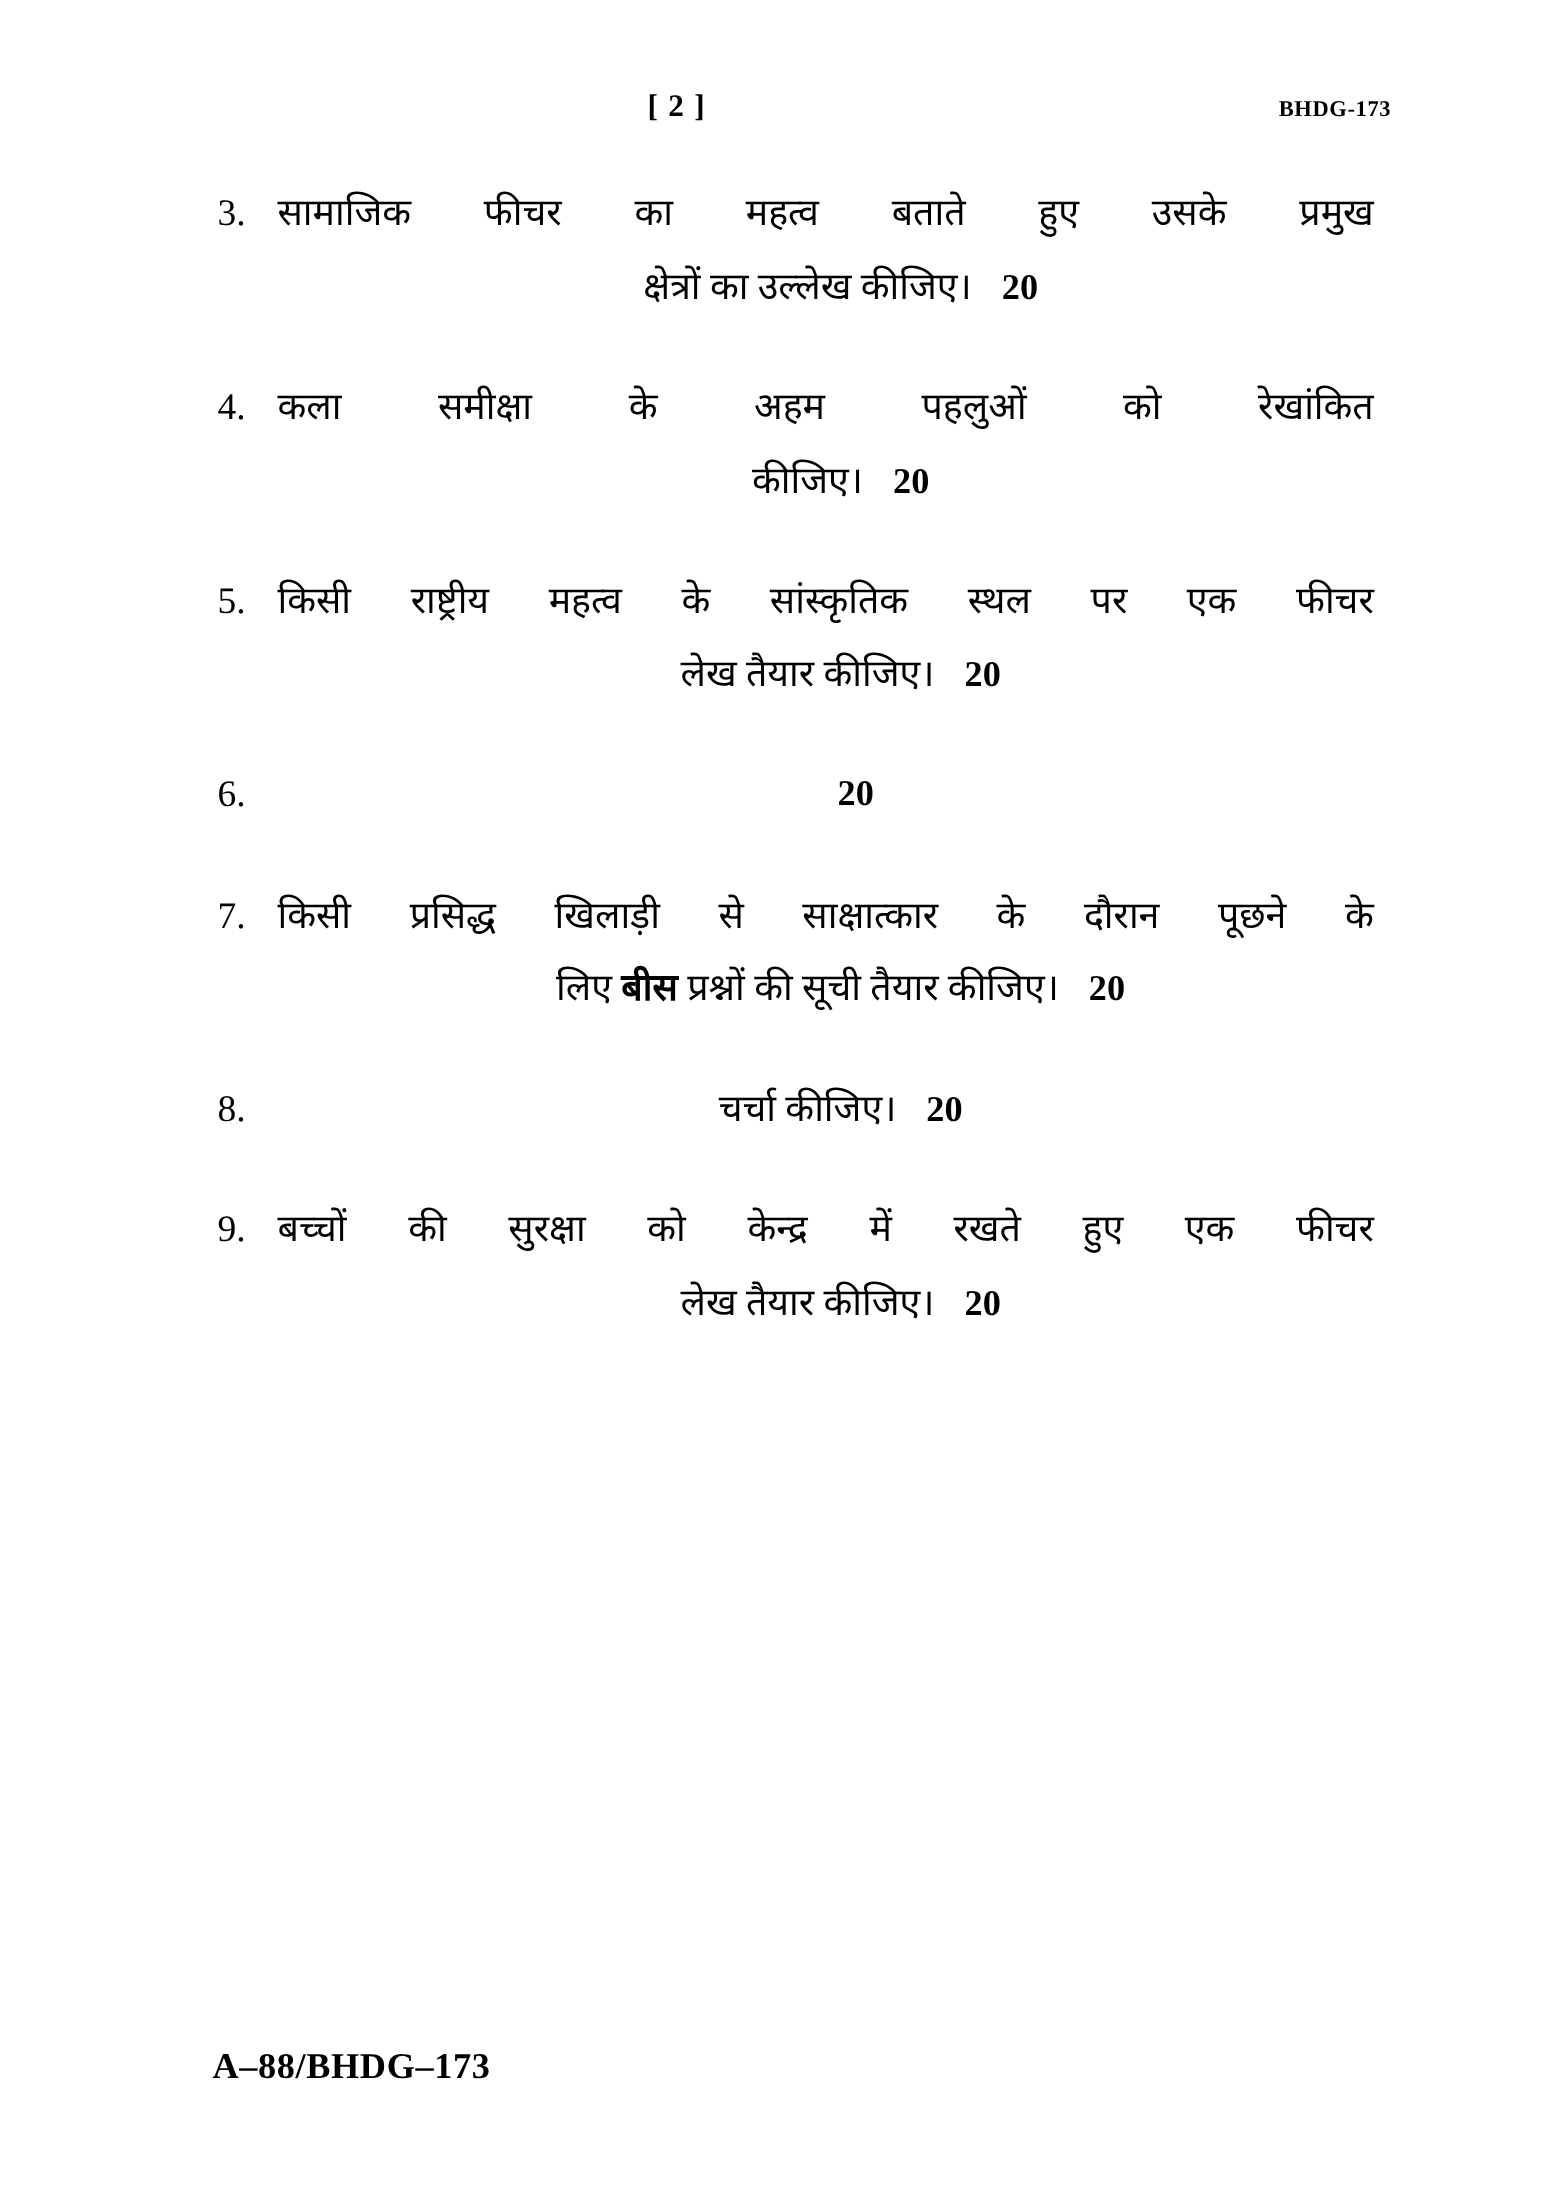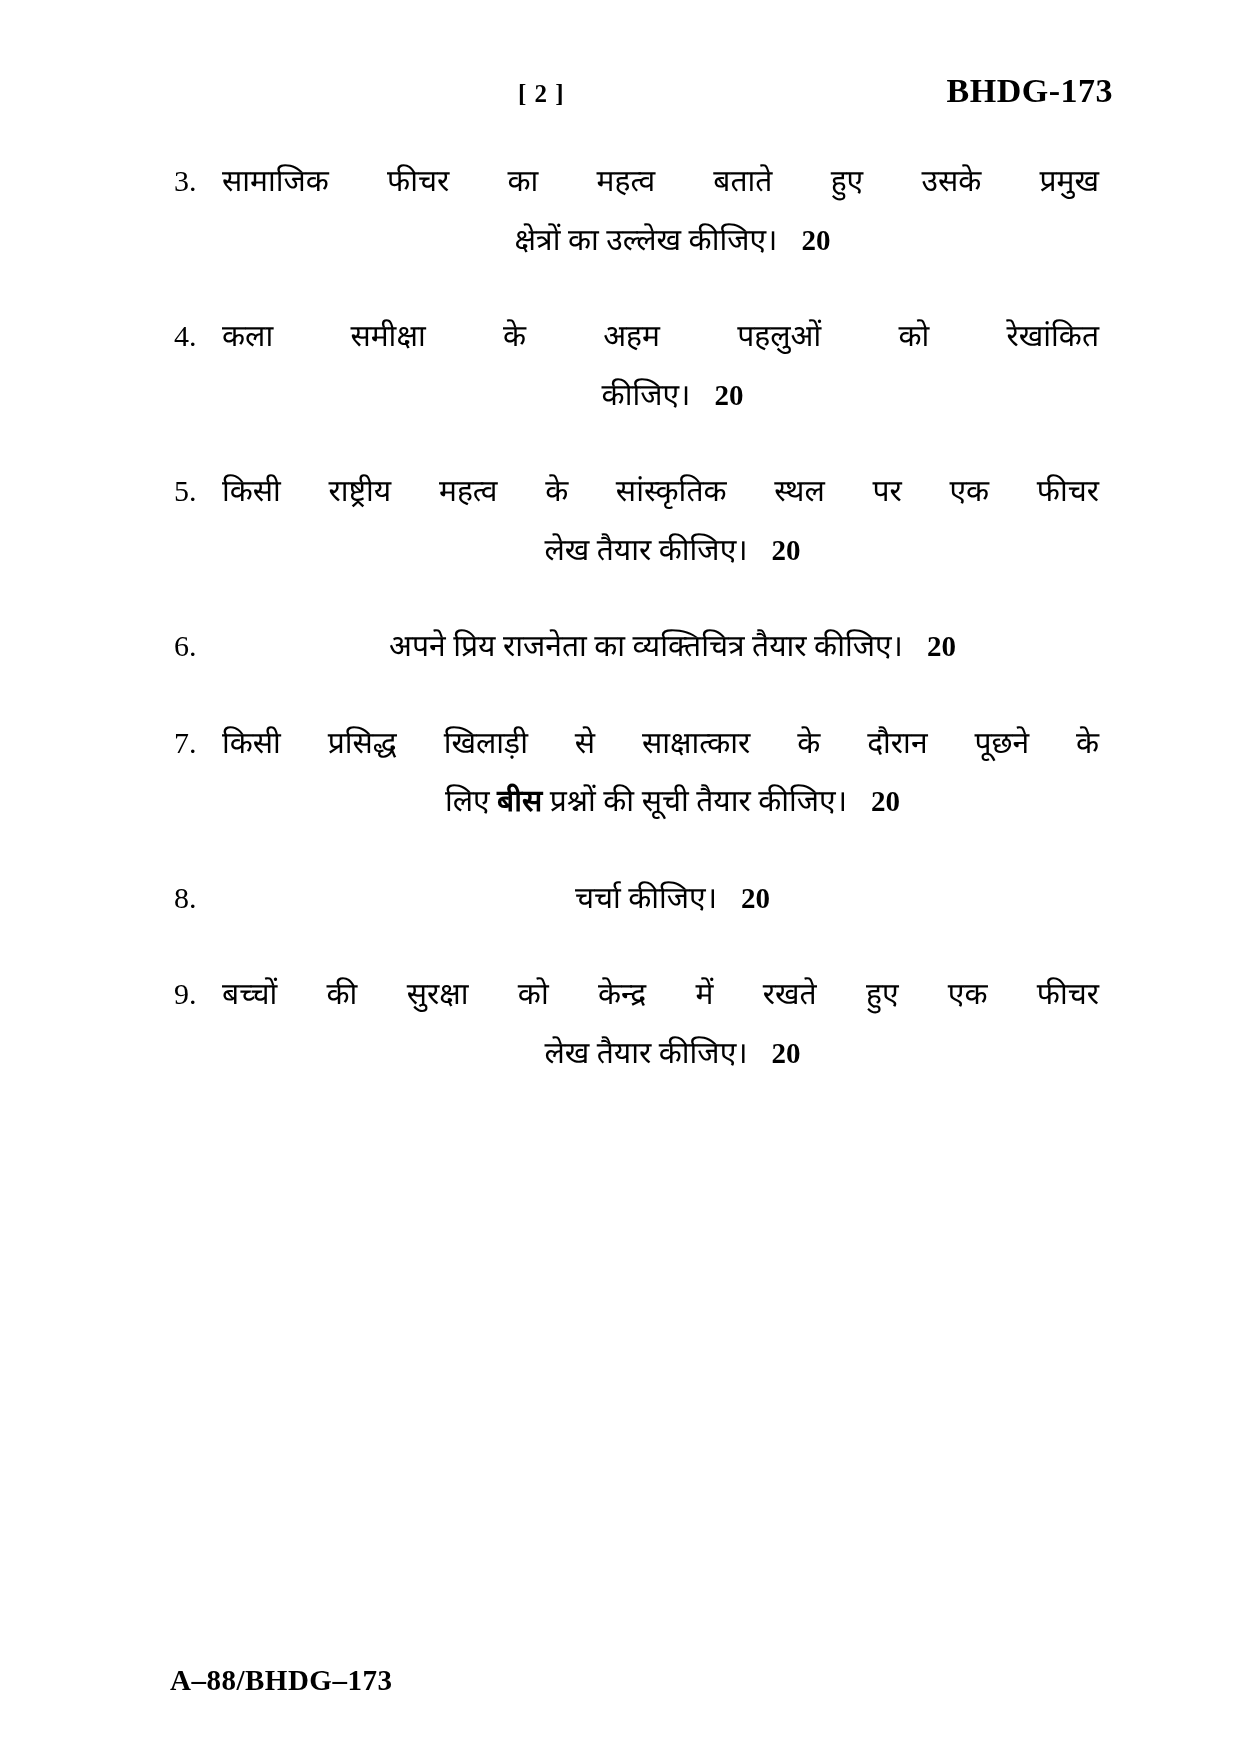--- a/index.html
+++ b/index.html
@@ -31,21 +31,21 @@
     padding-left: 18px;
   }
   .page-number {
     font-size: 25px;
     font-weight: bold;
     letter-spacing: 1px;
     flex: 0 0 auto;
     margin-left: 330px;
   }
   .paper-code {
-    font-size: 34px;
+    font-size: 18px;
     font-weight: bold;
     letter-spacing: 0.5px;
     margin-left: auto;
     margin-right: 10px;
   }
   .q-list {
     margin: 0;
     padding: 0;
     list-style: none;
   }
@@ -80,21 +80,21 @@
     flex: 0 0 auto;
     font-weight: bold;
   }
   .bold-word {
     font-weight: bold;
     font-family: Liberation Serif, serif;
   }
   .footer {
     position: absolute;
     left: 170px;
-    bottom: 57px;
+    bottom: 84px;
     font-size: 29px;
     font-weight: bold;
     letter-spacing: 0.5px;
   }
   .single-line-row {
     display: flex;
     justify-content: center;
     align-items: baseline;
     font-size: 30px;
     line-height: 1.95;
@@ -147,21 +147,20 @@
           <div class="single-line-row">
             <div class="q-text">लेख तैयार कीजिए।</div>
             <div class="q-marks">20</div>
           </div>
         </div>
       </div>
       <div class="q-item">
         <div class="q-num">6.</div>
         <div class="q-body">
           <div class="single-line-row">
-            <div class="q-text">अपने प्रिय राजनेता का व्यक्तिचित्र तैयार कीजिए।</div>
             <div class="q-marks">20</div>
           </div>
         </div>
       </div>
       <div class="q-item">
         <div class="q-num">7.</div>
         <div class="q-body">
           <div class="single-line-row">
             <div class="q-text-jb" style="flex: 1 1 auto;">किसी प्रसिद्ध खिलाड़ी से साक्षात्कार के दौरान पूछने के</div>
             <div class="q-marks" style="visibility: hidden;"></div>

